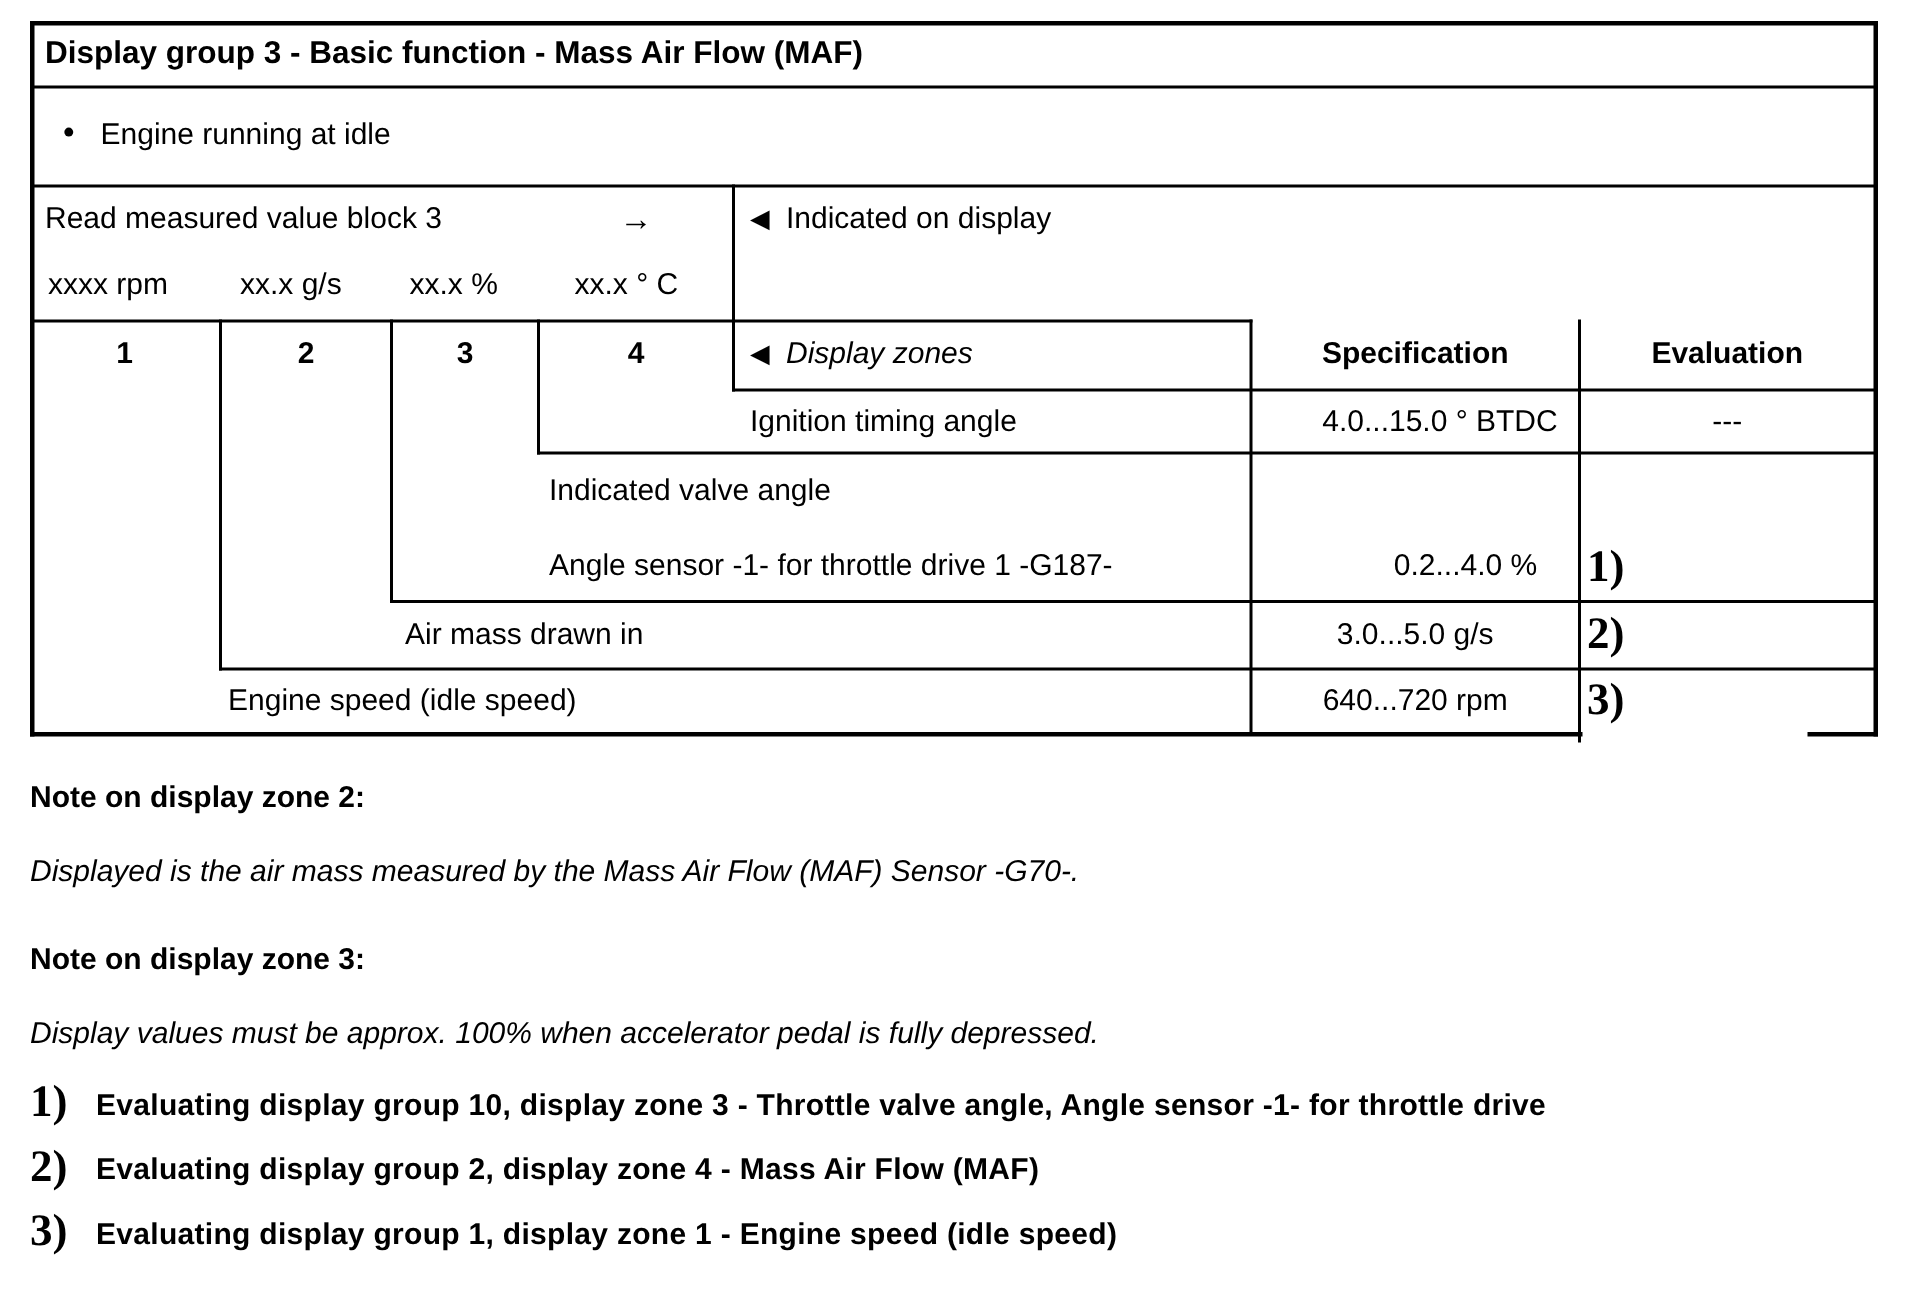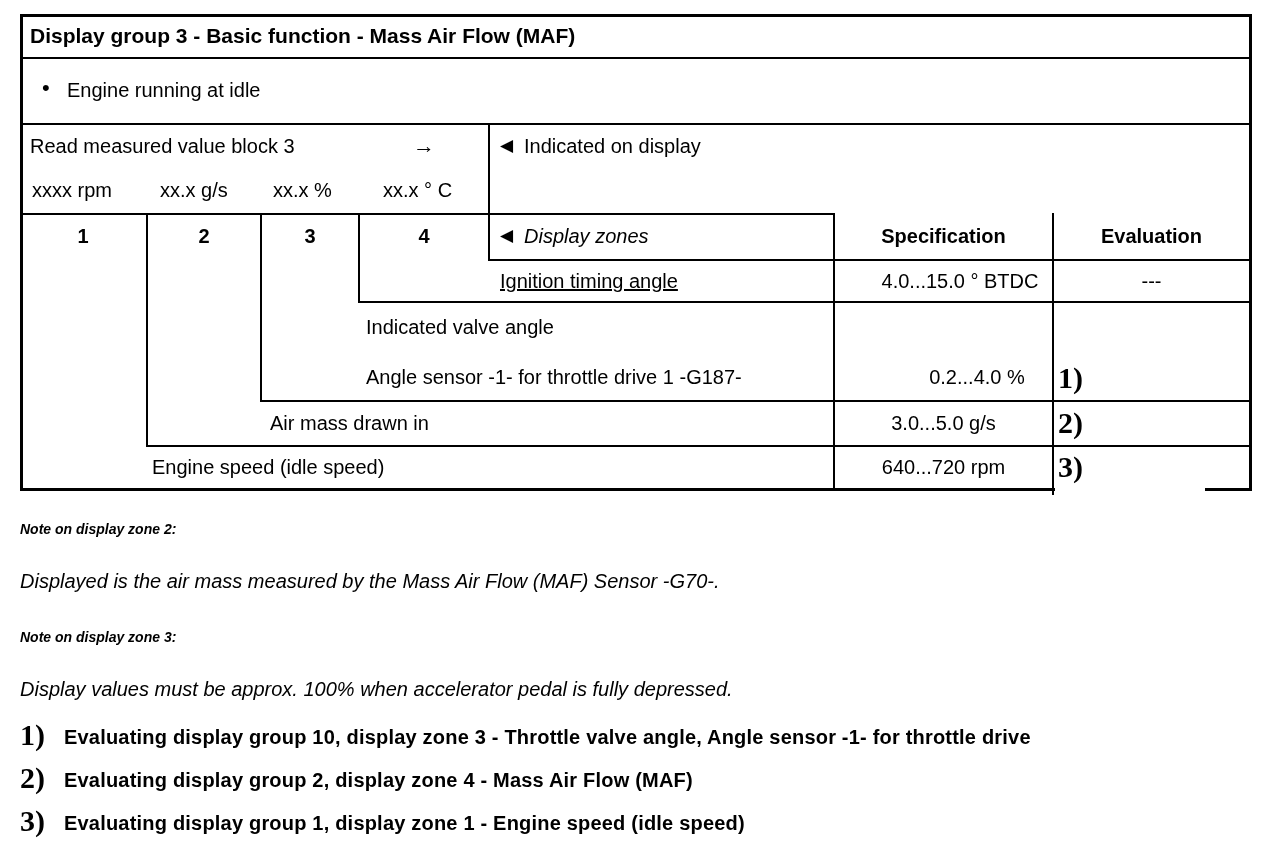--- a/index.html
+++ b/index.html
@@ -12,21 +12,21 @@
   .abs{position:absolute;white-space:nowrap;}
   
   .hl,.vl{position:absolute;background:#000;}
   
   .t{font-size:20px;color:#000;}
   .b{font-weight:bold;}
   .title{font-size:21px;font-weight:bold;}
   .ctr{text-align:center;}
   .ptr{font-size:17px;letter-spacing:2px;}
   .marker{font-family:"Liberation Serif","DejaVu Serif",serif;font-weight:bold;font-size:30px;}
-  .note-h{font-size:14px;font-weight:bold;font-style:italic;}
+  .note-h{font-size:20px;font-weight:bold;}
   .note-b{font-size:20px;font-style:italic;}
   .fn-t{font-size:20px;font-weight:bold;letter-spacing:0.2px;}
 </style>
 </head>
 <body>
 
 <div>
 
   <div class="hl" style="left:20px;top:14px;width:1232px;height:3px;"></div>
   <div class="hl" style="left:20px;top:57px;width:1232px;height:2px;"></div>
@@ -66,21 +66,21 @@
   <div class="abs t b ctr" style="left:20px;top:213px;width:126px;height:46px;line-height:46px;">1</div>
   <div class="abs t b ctr" style="left:148px;top:213px;width:112px;height:46px;line-height:46px;">2</div>
   <div class="abs t b ctr" style="left:262px;top:213px;width:96px;height:46px;line-height:46px;">3</div>
   <div class="abs t b ctr" style="left:360px;top:213px;width:128px;height:46px;line-height:46px;">4</div>
 
   <div class="abs t ptr" style="left:500px;top:213px;height:46px;line-height:46px;">◀</div>
   <div class="abs t" style="left:524px;top:213px;height:46px;line-height:46px;font-style:italic;">Display zones</div>
   <div class="abs t b ctr" style="left:835px;top:213px;width:217px;height:46px;line-height:46px;">Specification</div>
   <div class="abs t b ctr" style="left:1054px;top:213px;width:195px;height:46px;line-height:46px;">Evaluation</div>
 
-  <div class="abs t" style="left:500px;top:261px;height:36px;line-height:40px;text-decoration:underline;">Ignition timing angle</div>
+  <div class="abs t" style="left:500px;top:261px;height:36px;line-height:40px;">Ignition timing angle</div>
   <div class="abs t ctr" style="left:835px;top:261px;width:250px;height:40px;line-height:40px;">4.0...15.0 ° BTDC</div>
   <div class="abs t ctr" style="left:1054px;top:261px;width:195px;height:40px;line-height:40px;">---</div>
 
   <div class="abs t" style="left:366px;top:303px;height:48px;line-height:48px;">Indicated valve angle</div>
   <div class="abs t" style="left:366px;top:354px;height:46px;line-height:46px;">Angle sensor -1- for throttle drive 1 -G187-</div>
   <div class="abs t ctr" style="left:835px;top:354px;width:198px;height:46px;line-height:46px;padding-left:43px;">0.2...4.0 %</div>
   <div class="abs marker" style="left:1058px;top:356px;height:44px;line-height:44px;">1)</div>
 
   <div class="abs t" style="left:270px;top:402px;height:43px;line-height:43px;">Air mass drawn in</div>
   <div class="abs t ctr" style="left:835px;top:402px;width:217px;height:58px;line-height:43px;">3.0...5.0 g/s</div>

